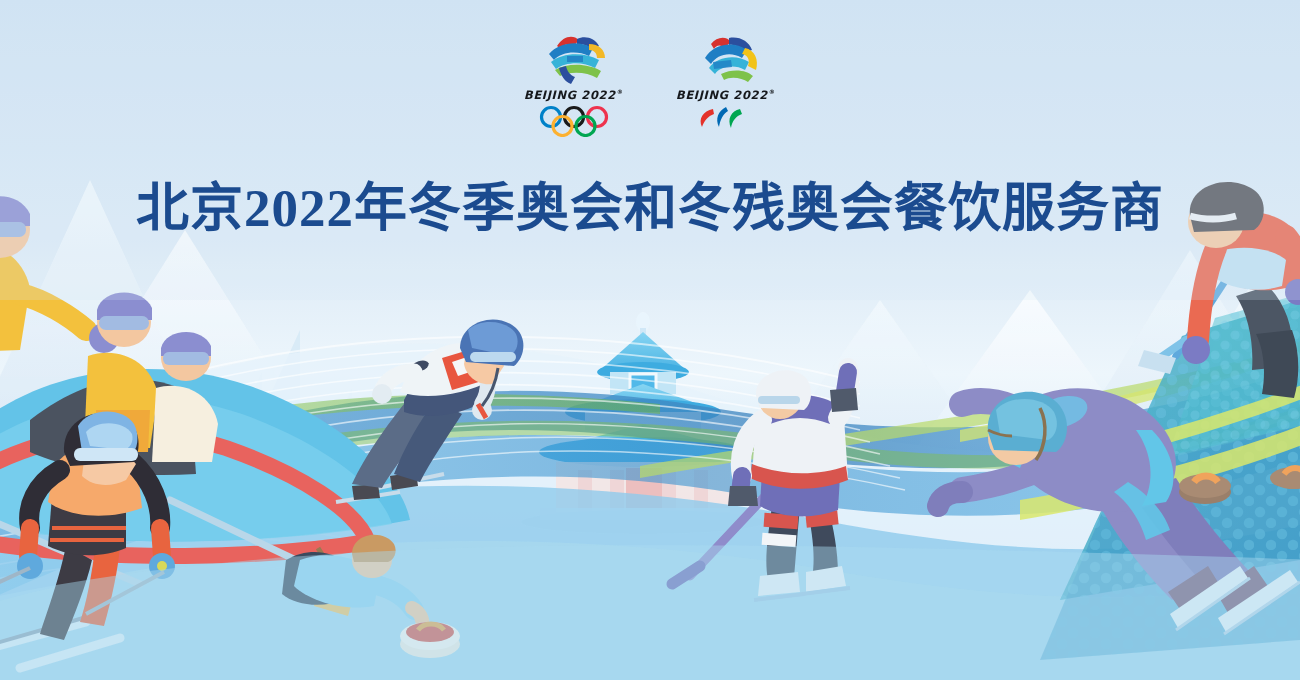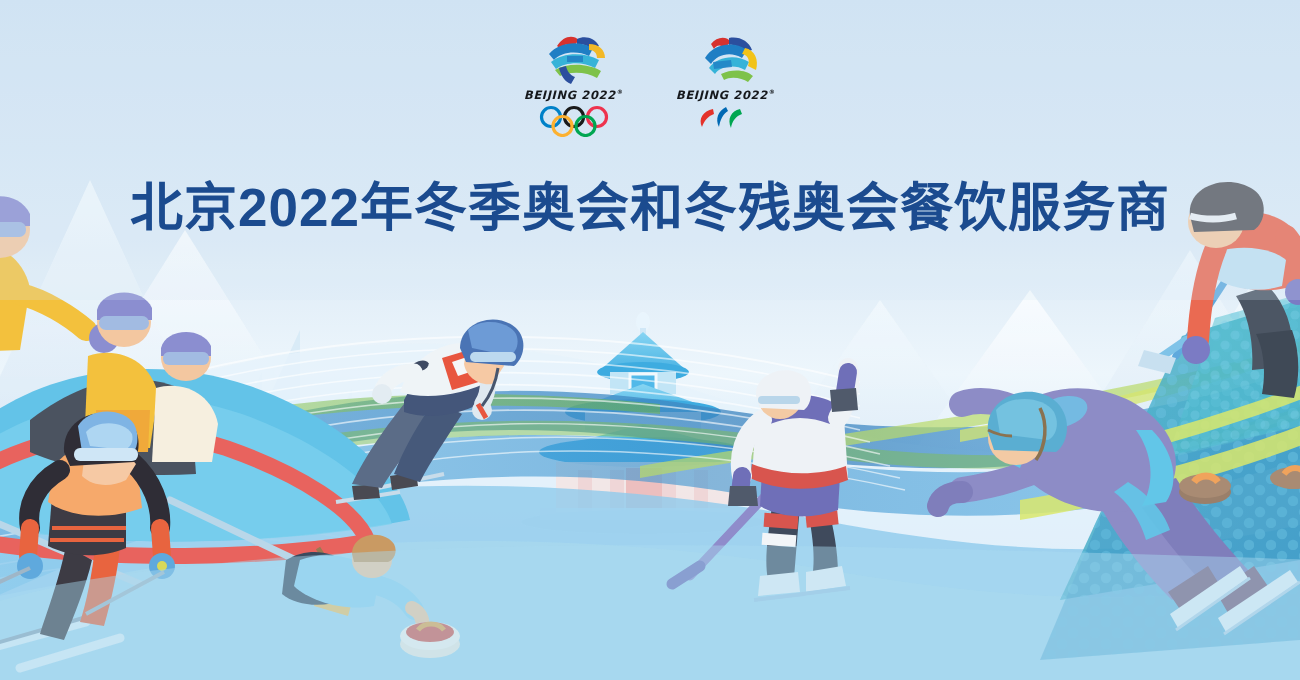--- a/index.html
+++ b/index.html
@@ -31,21 +31,21 @@
     color:#15181c;margin-top:2px;white-space:nowrap;
     transform:skewX(-3deg);
   }
   .logo-word sup{font-size:6px;vertical-align:super;}
   .rings{margin-top:3px;display:block;}
 
   
   #title{
     position:absolute;left:0;right:0;top:142px;
     text-align:center;z-index:45;
-    font-family:Liberation Sans, sans-serif;
+    font-family:Liberation Serif, serif;
     font-weight:700;
     font-size:53px;
     letter-spacing:1px;
     color:#1b4b8f;
     white-space:nowrap;
     line-height:1.15;
   }
 </style>
 </head>
 <body>

